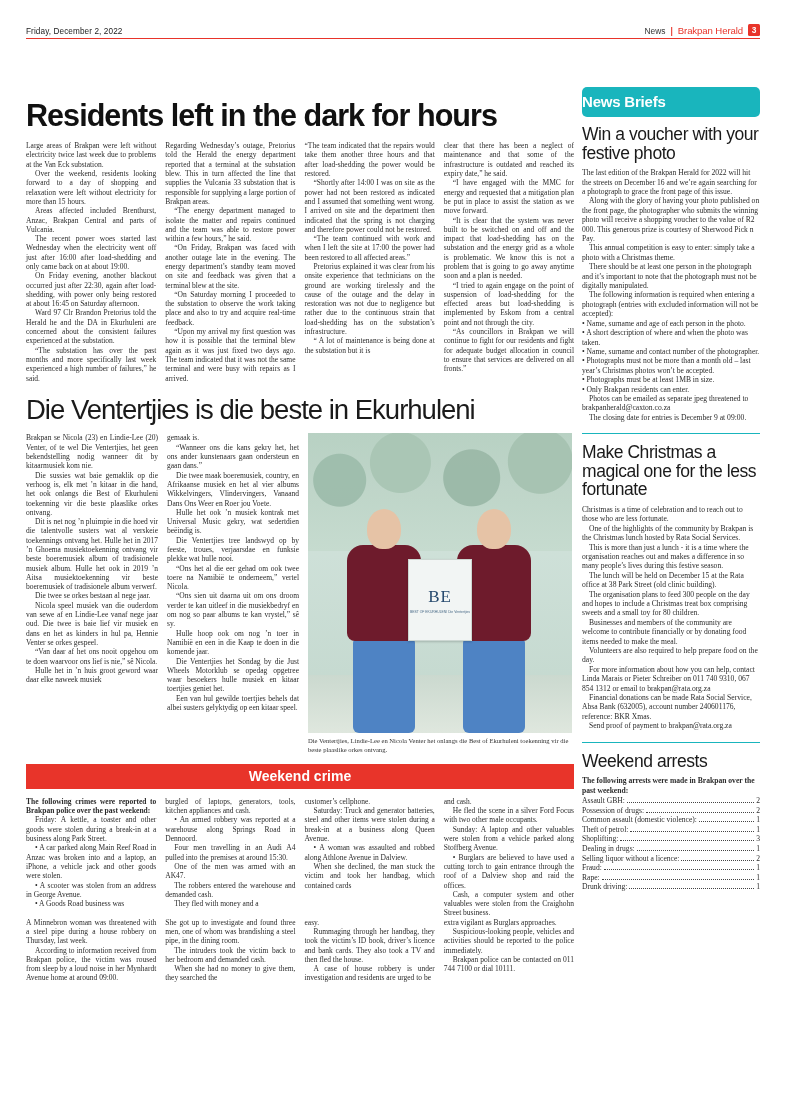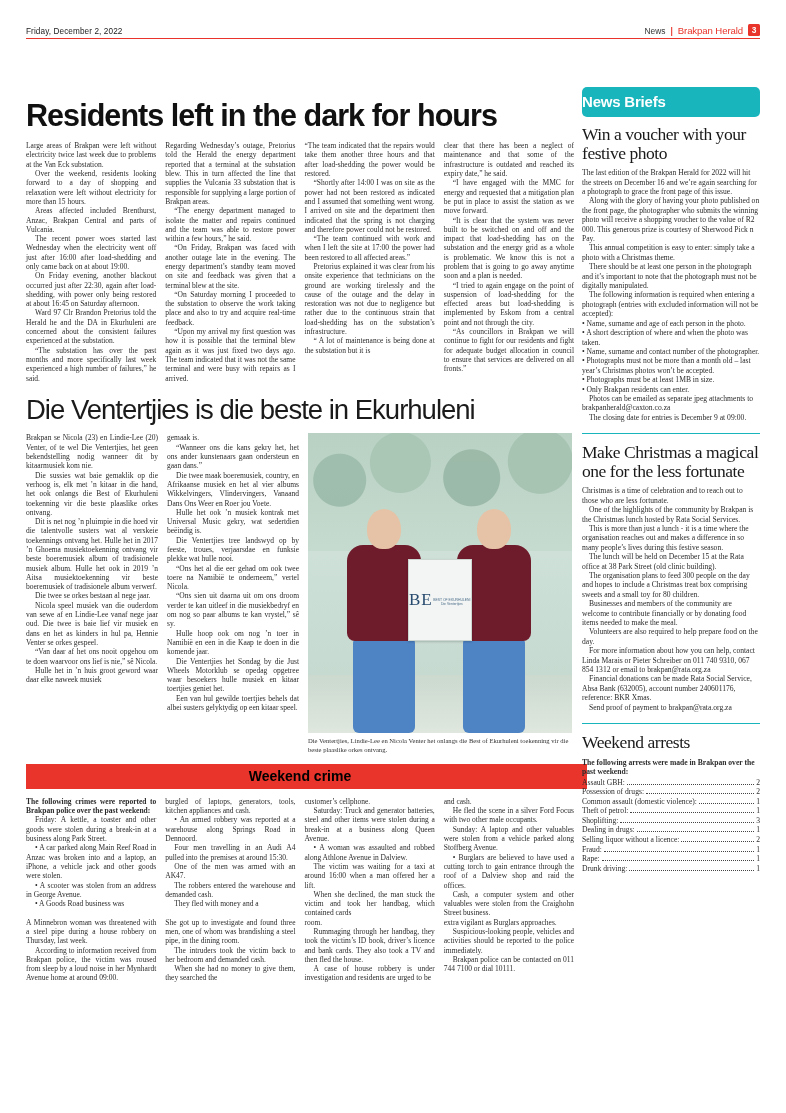--- a/index.html
+++ b/index.html
@@ -69,21 +69,21 @@
   
   .briefs-tab {
     background:#19b5bd; color:#fff;
     font-family:"Liberation Sans", sans-serif; font-weight:700;
     font-size:15px; letter-spacing:-.2px;
     padding:6px 0 7px 0; 
     border-radius:5px;
     margin-bottom:8px;
   }
   .rail h2 {
-    font-family:Liberation Serif, serif;
+    font-family:Liberation Sans, sans-serif;
     font-weight:400;
     font-size:17.5px;
     line-height:18.6px;
     letter-spacing:-.45px;
     color:#1a1a1a;
     margin:0 0 6px 0;
   }
   .rail p {
     font-family:"Liberation Serif", serif;
     font-size:7.6px; line-height:9.4px;
@@ -147,36 +147,36 @@
     position:absolute; bottom:186px; left:50%; transform:translateX(-50%);
     width:44px; height:56px; background:#3a2a20; border-radius:50% 50% 38% 38%; z-index:-1;
   }
   .photo .legs {
     position:absolute; bottom:0; left:50%; transform:translateX(-50%);
     width:62px; height:96px; background:#4e83c4; border-radius:6px;
   }
   .photo .award {
     position:absolute; left:50%; top:126px; transform:translateX(-50%);
     width:62px; height:80px; background:#f2f5f4; border:1px solid #ccd7d2;
-    display:flex; flex-direction:row; align-items:center; justify-content:center;
+    display:flex; flex-direction:column; align-items:center; justify-content:center;
     box-shadow:0 1px 2px rgba(0,0,0,.18);
   }
   .photo .award .be { font-family:"Liberation Serif", serif; font-size:17px; color:#274a6e; letter-spacing:1px; }
   .photo .award .sub { font-family:"Liberation Sans", sans-serif; font-size:3.4px; color:#4a6b88; margin-top:3px; text-align:center; line-height:4.4px; }
   .caption {
     font-family:"Liberation Serif", serif;
     font-size:6.6px; line-height:8.2px; color:#333;
     margin-top:4px; width:264px;
   }
 
   
   .crime-banner {
-    background:#e8342a; color:#000000;
+    background:#e8342a; color:#ffffff;
     font-family:"Liberation Sans", sans-serif; font-weight:700;
-    font-size:14px; text-align:center; padding:4px 13px 5px 0;
+    font-size:14px; text-align:center; padding:4px 0 5px 0;
     margin:10px 0 8px 0;
     width:548px;
   }
   .crime-cols { display:flex; gap:9px; }
   .crime-cols > .col { width:132px; }
   .lead-in { font-weight:700; }
 
   
   .rob-head {
     font-family:"Liberation Sans", sans-serif;
@@ -310,21 +310,20 @@
           <p class="bt">• An armed robbery was reported at a warehouse along Springs Road in Dennoord.</p>
           <p class="bt">Four men travelling in an Audi A4 pulled into the premises at around 15:30.</p>
           <p class="bt">One of the men was armed with an AK47.</p>
           <p class="bt">The robbers entered the warehouse and demanded cash.</p>
           <p class="bt">They fled with money and a</p>
         </div>
         <div class="col">
           <p class="bt first">customer’s cellphone.</p>
           <p class="bt">Saturday: Truck and generator batteries, steel and other items were stolen during a break-in at a business along Queen Avenue.</p>
           <p class="bt">• A woman was assaulted and robbed along Athlone Avenue in Dalview.</p>
-          <p class="bt">The victim was waiting for a taxi at around 16:00 when a man offered her a lift.</p>
           <p class="bt">When she declined, the man stuck the victim and took her handbag, which contained cards</p>
         </div>
         <div class="col">
           <p class="bt first">and cash.</p>
           <p class="bt">He fled the scene in a silver Ford Focus with two other male occupants.</p>
           <p class="bt">Sunday: A laptop and other valuables were stolen from a vehicle parked along Stoffberg Avenue.</p>
           <p class="bt">• Burglars are believed to have used a cutting torch to gain entrance through the roof of a Dalview shop and raid the offices.</p>
           <p class="bt">Cash, a computer system and other valuables were stolen from the Craighohn Street business.</p>
         </div>
       </div>
@@ -333,21 +332,21 @@
         <div class="col">
           <p class="bt first">A Minnebron woman was threatened with a steel pipe during a house robbery on Thursday, last week.</p>
           <p class="bt">According to information received from Brakpan police, the victim was roused from sleep by a loud noise in her Mynhardt Avenue home at around 09:00.</p>
         </div>
         <div class="col">
           <p class="bt first">She got up to investigate and found three men, one of whom was brandishing a steel pipe, in the dining room.</p>
           <p class="bt">The intruders took the victim back to her bedroom and demanded cash.</p>
           <p class="bt">When she had no money to give them, they searched the</p>
         </div>
         <div class="col">
-          <p class="bt first">room.</p>
+          <p class="bt first">easy.</p>
           <p class="bt">Rummaging through her handbag, they took the victim’s ID book, driver’s licence and bank cards. They also took a TV and then fled the house.</p>
           <p class="bt">A case of house robbery is under investigation and residents are urged to be</p>
         </div>
         <div class="col">
           <p class="bt first">extra vigilant as Burglars approaches.</p>
           <p class="bt">Suspicious-looking people, vehicles and activities should be reported to the police immediately.</p>
           <p class="bt">Brakpan police can be contacted on 011 744 7100 or dial 10111.</p>
         </div>
       </div>
 
@@ -363,21 +362,21 @@
         <p>Along with the glory of having your photo published on the front page, the photographer who submits the winning photo will receive a shopping voucher to the value of R2 000. This generous prize is courtesy of Sherwood Pick n Pay.</p>
         <p>This annual competition is easy to enter: simply take a photo with a Christmas theme.</p>
         <p>There should be at least one person in the photograph and it’s important to note that the photograph must not be digitally manipulated.</p>
         <p>The following information is required when entering a photograph (entries with excluded information will not be accepted):</p>
         <p class="bullet">• Name, surname and age of each person in the photo.</p>
         <p class="bullet">• A short description of where and when the photo was taken.</p>
         <p class="bullet">• Name, surname and contact number of the photographer.</p>
         <p class="bullet">• Photographs must not be more than a month old – last year’s Christmas photos won’t be accepted.</p>
         <p class="bullet">• Photographs must be at least 1MB in size.</p>
         <p class="bullet">• Only Brakpan residents can enter.</p>
-        <p>Photos can be emailed as separate jpeg attachments to brakpanherald@caxton.co.za</p>
+        <p>Photos can be emailed as separate jpeg threatened to brakpanherald@caxton.co.za</p>
         <p>The closing date for entries is December 9 at 09:00.</p>
       </div>
 
       <div class="rail-rule"></div>
 
       <div>
         <h2>Make Christmas a magical one for the less fortunate</h2>
         <p class="first">Christmas is a time of celebration and to reach out to those who are less fortunate.</p>
         <p>One of the highlights of the community by Brakpan is the Christmas lunch hosted by Rata Social Services.</p>
         <p>This is more than just a lunch - it is a time where the organisation reaches out and makes a difference in so many people’s lives during this festive season.</p>

